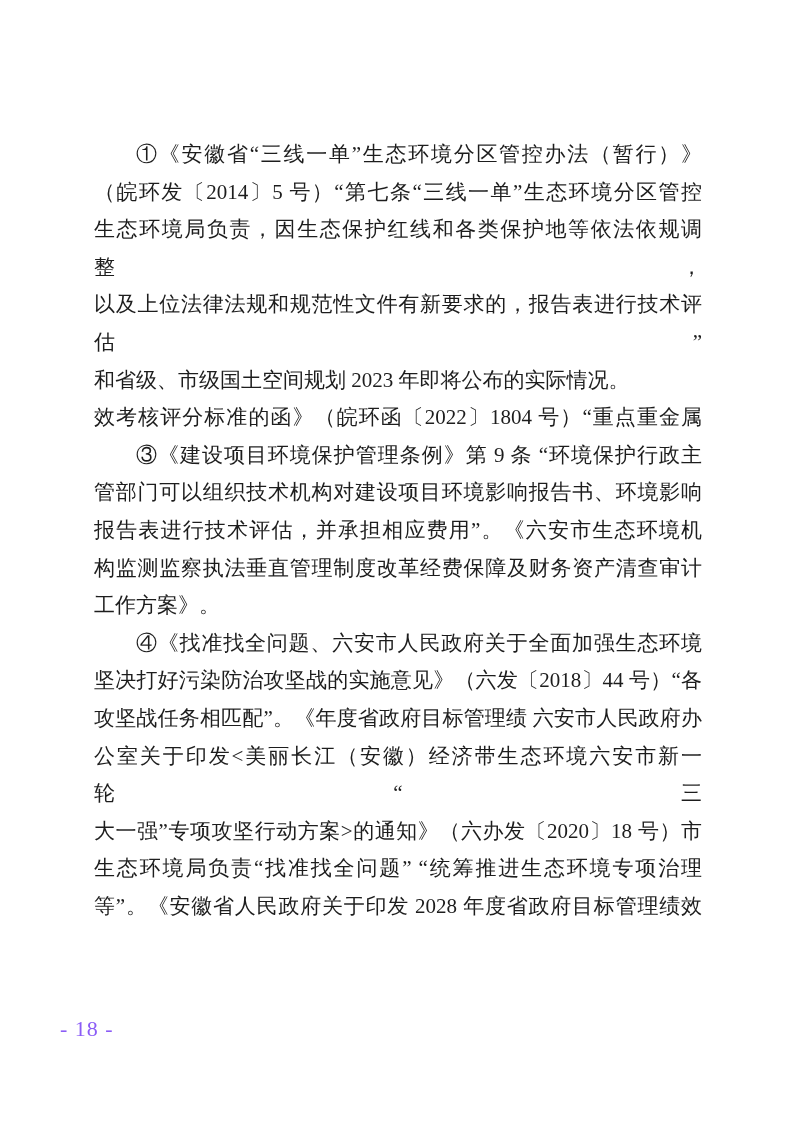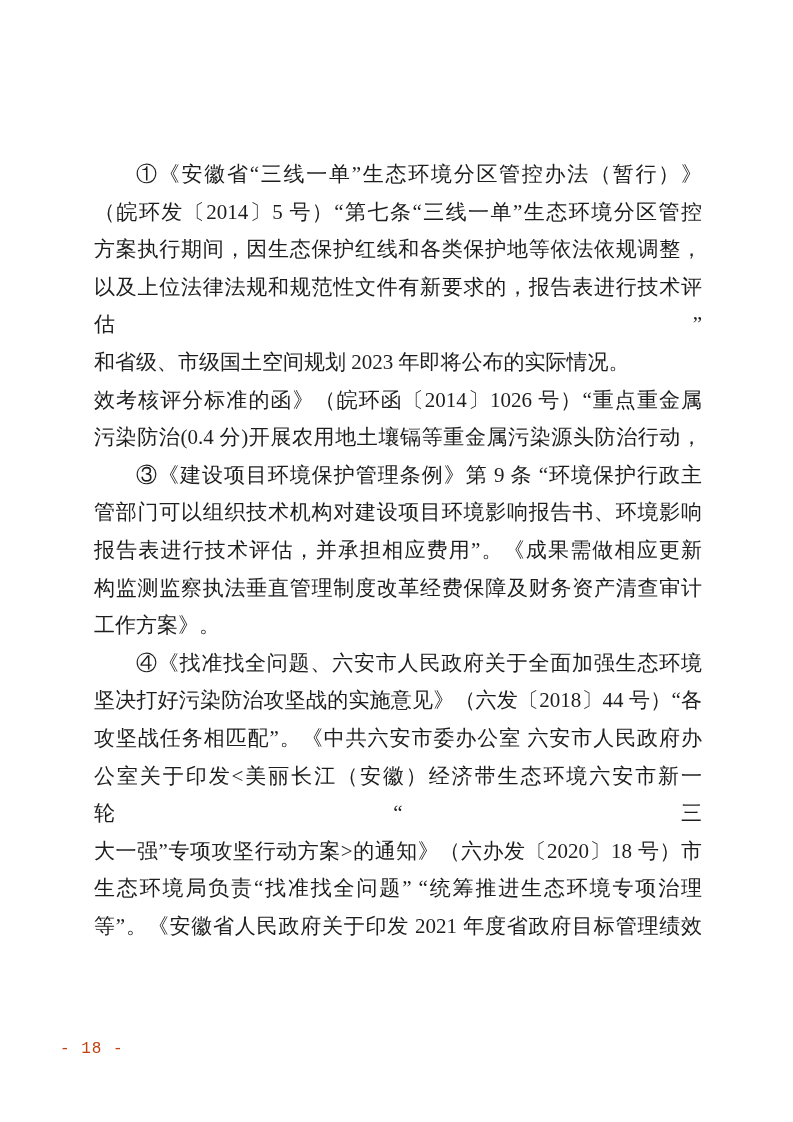--- a/index.html
+++ b/index.html
@@ -7,21 +7,20 @@
     padding: 0;
     background: #ffffff;
   }
   .page {
     position: relative;
     width: 793px;
     height: 1060px;
     background: #ffffff;
     overflow: hidden;
     font-family: "Liberation Serif", "DejaVu Serif", serif;
-    margin-top: 20px;
   }
   .textblock {
     position: absolute;
     left: 94px;
     top: 136px;
     width: 608px;
     font-size: 21px;
     line-height: 37.6px;
     color: #1d1d1d;
   }
@@ -34,60 +33,58 @@
   }
   .line.first { text-indent: 2em; }
   .line.end {
     text-align: right;
     text-align-last: left;
   }
   .page-number {
     position: absolute;
     left: 60px;
     top: 1016px;
-    font-size: 16px;
+    font-size: 22px;
     line-height: 26px;
-    color: #c2410c;
+    color: #8b5cf6;
     letter-spacing: 1px;
-    font-family: Liberation Mono, monospace;
   }
 </style>
 </head>
 <body>
 
 <div class="page">
   <div class="textblock">
 
     <div class="para">
       <div class="line first">①《安徽省“三线一单”生态环境分区管控办法（暂行）》</div>
       <div class="line">（皖环发〔2014〕5 号）“第七条“三线一单”生态环境分区管控</div>
-      <div class="line">方案执行期间，因生态保护红线和各类保护地等依法依规调整，</div>
+      <div class="line">生态环境局负责，因生态保护红线和各类保护地等依法依规调整，</div>
       <div class="line">以及上位法律法规和规范性文件有新要求的，报告表进行技术评估”</div>
       <div class="line end">和省级、市级国土空间规划 2023 年即将公布的实际情况。</div>
     </div>
 
     <div class="para">
-      <div class="line">效考核评分标准的函》（皖环函〔2014〕1026 号）“重点重金属</div>
-      <div class="line">污染防治(0.4 分)开展农用地土壤镉等重金属污染源头防治行动，</div>
+      <div class="line">效考核评分标准的函》（皖环函〔2022〕1804 号）“重点重金属</div>
     </div>
 
     <div class="para">
       <div class="line first">③《建设项目环境保护管理条例》第 9 条 “环境保护行政主</div>
       <div class="line">管部门可以组织技术机构对建设项目环境影响报告书、环境影响</div>
-      <div class="line">报告表进行技术评估，并承担相应费用”。《成果需做相应更新</div>
+      <div class="line">报告表进行技术评估，并承担相应费用”。《六安市生态环境机</div>
       <div class="line">构监测监察执法垂直管理制度改革经费保障及财务资产清查审计</div>
       <div class="line end">工作方案》。</div>
     </div>
 
     <div class="para">
       <div class="line first">④《找准找全问题、六安市人民政府关于全面加强生态环境</div>
       <div class="line">坚决打好污染防治攻坚战的实施意见》（六发〔2018〕44 号）“各</div>
-      <div class="line">攻坚战任务相匹配”。《中共六安市委办公室 六安市人民政府办</div>
+      <div class="line">攻坚战任务相匹配”。《年度省政府目标管理绩 六安市人民政府办</div>
       <div class="line">公室关于印发&lt;美丽长江（安徽）经济带生态环境六安市新一轮“三</div>
       <div class="line">大一强”专项攻坚行动方案&gt;的通知》（六办发〔2020〕18 号）市</div>
       <div class="line">生态环境局负责“找准找全问题” “统筹推进生态环境专项治理</div>
-      <div class="line">等”。《安徽省人民政府关于印发 2021 年度省政府目标管理绩效</div>
+      <div class="line">等”。《安徽省人民政府关于印发 2028 年度省政府目标管理绩效</div>
     </div>
 
   </div>
 
   <div class="page-number">- 18 -</div>
 </div>
 
 </body></html>

